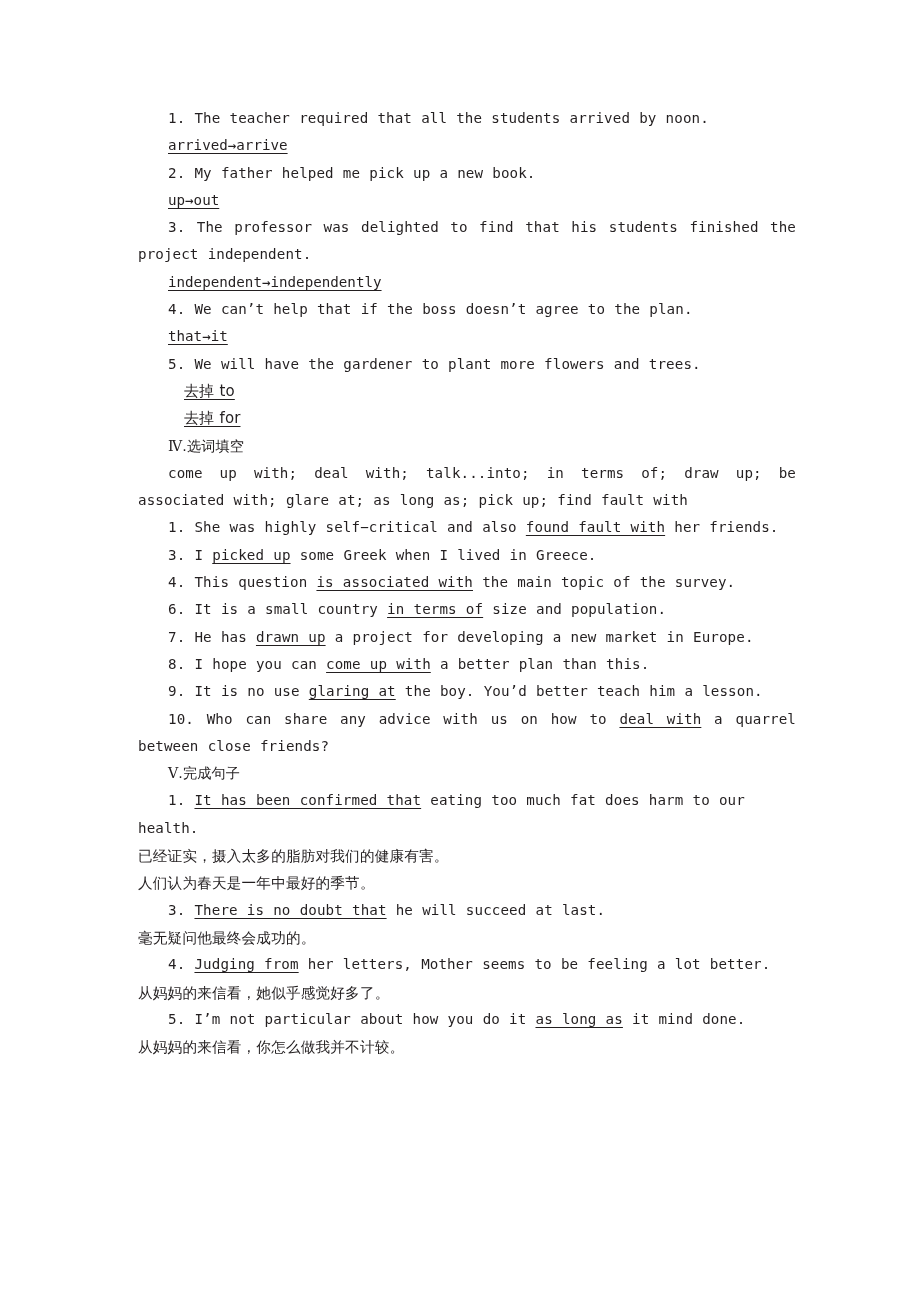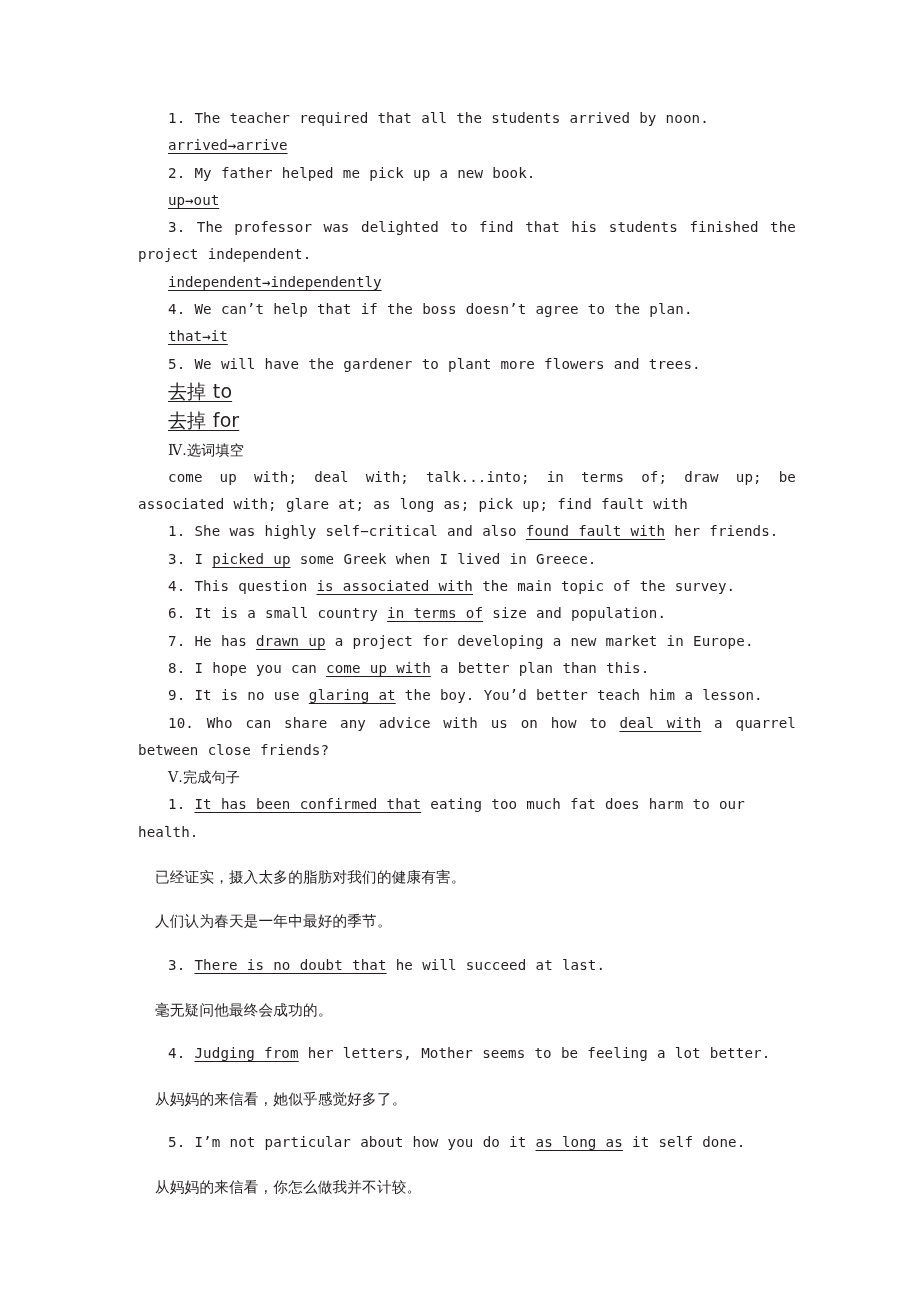--- a/index.html
+++ b/index.html
@@ -50,28 +50,29 @@
   .hdr, .cjk {
     font-family: "DejaVu Sans", "Liberation Sans", sans-serif;
     font-size: 14.2px;
   }
   .hdr .rn {
     font-family: "DejaVu Serif", "Liberation Serif", serif;
   }
   
   .zh {
     font-family: "DejaVu Sans", "Liberation Sans", sans-serif;
-    font-size: 19px;
+    font-size: 15px;
+    margin-left: 16px;
   }
   .cjk-line {
     font-family: "DejaVu Sans", "Liberation Sans", sans-serif;
     font-size: 14.6px;
     line-height: 27.3px;
     letter-spacing: 0.2px;
-    margin: 17px;
+    margin: 0;
     white-space: pre-wrap;
   }
   .arrow { letter-spacing: 0; }
 </style>
 </head>
 <body style="background: rgb(255, 255, 255); color: rgb(35, 31, 32);">
 
 <div id="page">
 
   <div>
@@ -127,17 +128,17 @@
     <p class="cjk-line">已经证实，摄入太多的脂肪对我们的健康有害。</p>
 
     <p class="cjk-line">人们认为春天是一年中最好的季节。</p>
 
     <p class="ln ind"><span>3.</span> <span class="u">There is no doubt that</span><span> he will succeed at last.</span></p>
     <p class="cjk-line">毫无疑问他最终会成功的。</p>
 
     <p class="ln ind"><span>4.</span> <span class="u">Judging from</span><span> her letters, Mother seems to be feeling a lot better.</span></p>
     <p class="cjk-line">从妈妈的来信看，她似乎感觉好多了。</p>
 
-    <p class="ln ind"><span>5.</span> <span>I’m not particular about how you do it </span><span class="u">as long as</span><span> it self done.</span></p>
+    <p class="ln ind"><span>5.</span> <span>I’m not particular about how you do it </span><span class="u">as long as</span><span> it mind done.</span></p>
     <p class="cjk-line">从妈妈的来信看，你怎么做我并不计较。</p>
   </div>
 
 </div>
 
 </body></html>

